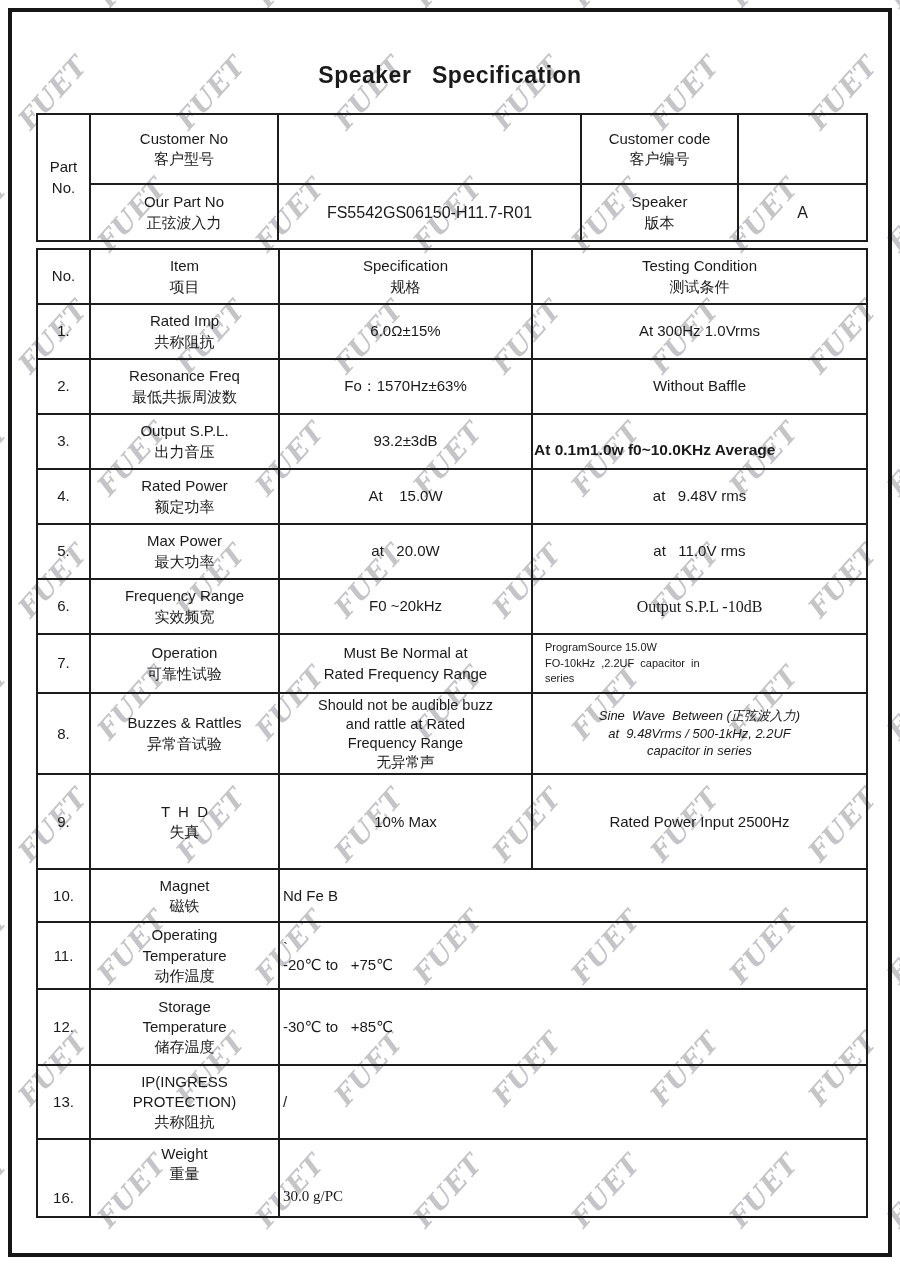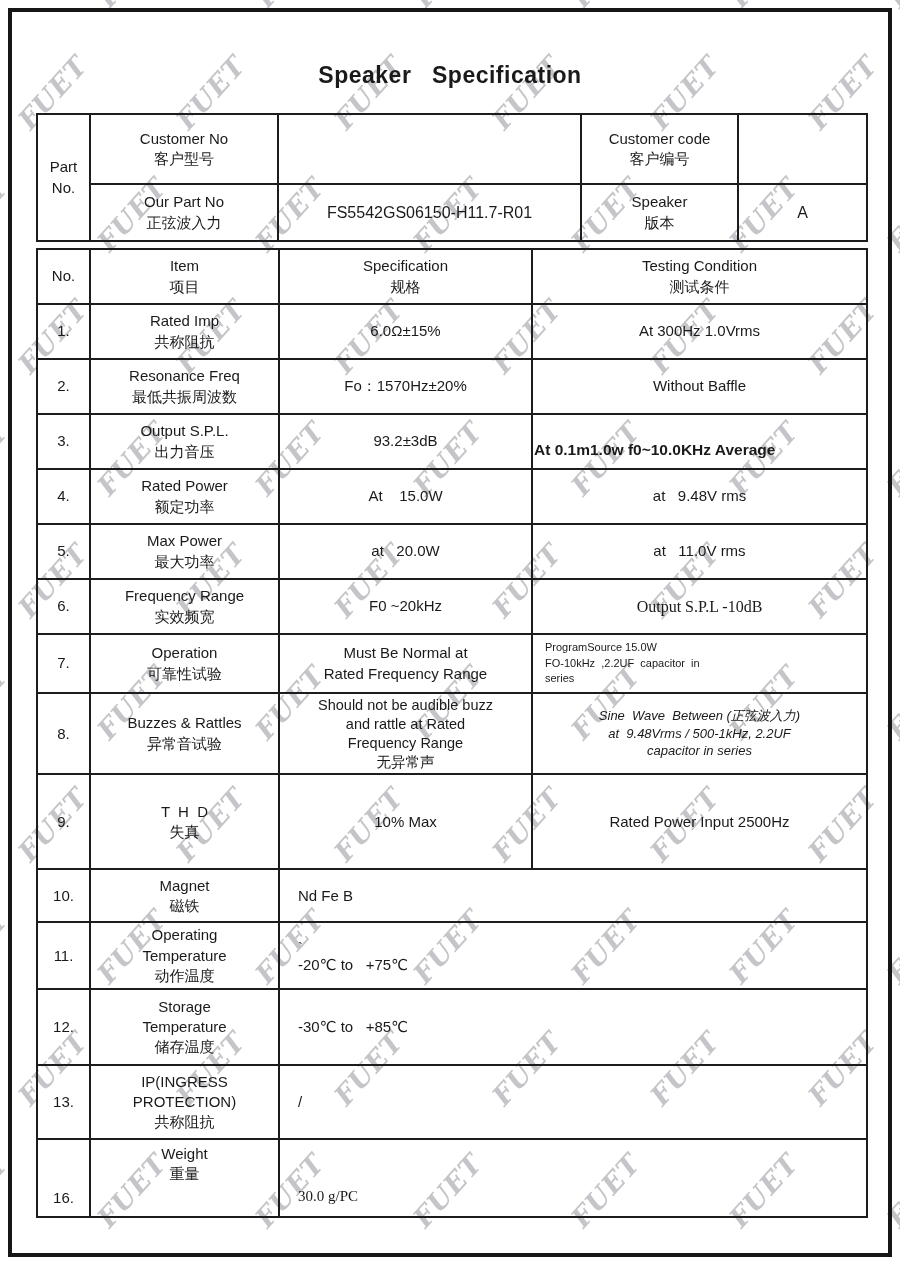--- a/index.html
+++ b/index.html
@@ -43,21 +43,21 @@
   
   tr.header-row { height:55px; }
   tr.header-row td { font-size:15px; }
   .cell-no { font-size:15px; }
   
   tr.ridx-2 .cell-test { text-align:left; padding:20px 0 2px 1px; white-space:nowrap; font-size:15.5px;font-weight:bold; }
   tr.ridx-5 .cell-test { font-family:"Liberation Serif","DejaVu Serif",serif; font-size:16px; }
   tr.ridx-6 .cell-test { text-align:left; font-size:11px; padding-left:12px; line-height:1.45; }
   tr.ridx-7 .cell-spec { font-size:14.5px; line-height:1.3; }
   tr.ridx-7 .cell-test { font-size:13px;font-style:italic; }
-  tr.merged .cell-spec { text-align:left; padding-left:18px; }
+  tr.merged .cell-spec { text-align:left; padding-left:3px; }
   tr.ridx-10 .cell-spec { line-height:1.15; }
   tr.ridx-13 .cell-no   { vertical-align:bottom; padding-bottom:8px; }
   tr.ridx-13 .cell-item { vertical-align:top; padding-top:4px; }
   tr.ridx-13 .cell-spec { vertical-align:bottom; padding-bottom:10px;font-family:Liberation Serif, serif; }
   .page-num {
     position:absolute; top:1203px; left:0; width:100%; text-align:center;
     font-size:17px; letter-spacing:0.5px;
   }
 </style>
 </head>
@@ -197,21 +197,21 @@
     <td class="cell-no">1.</td>
     <td class="cell-item">Rated Imp
 共称阻抗</td>
     <td class="cell-spec">6.0Ω±15%</td>
     <td class="cell-test">At 300Hz 1.0Vrms</td>
   </tr>
           <tr class="ridx-1" style="height: 55px;">
     <td class="cell-no">2.</td>
     <td class="cell-item">Resonance Freq
 最低共振周波数</td>
-    <td class="cell-spec">Fo：1570Hz±20%</td>
+    <td class="cell-spec">Fo：1570Hz±63%</td>
     <td class="cell-test">Without Baffle</td>
   </tr>
           <tr class="ridx-2" style="height: 55px;">
     <td class="cell-no">3.</td>
     <td class="cell-item">Output S.P.L.
 出力音压</td>
     <td class="cell-spec">93.2±3dB</td>
     <td class="cell-test">At 0.1m1.0w f0~10.0KHz Average</td>
   </tr>
           <tr class="ridx-3" style="height: 55px;">

